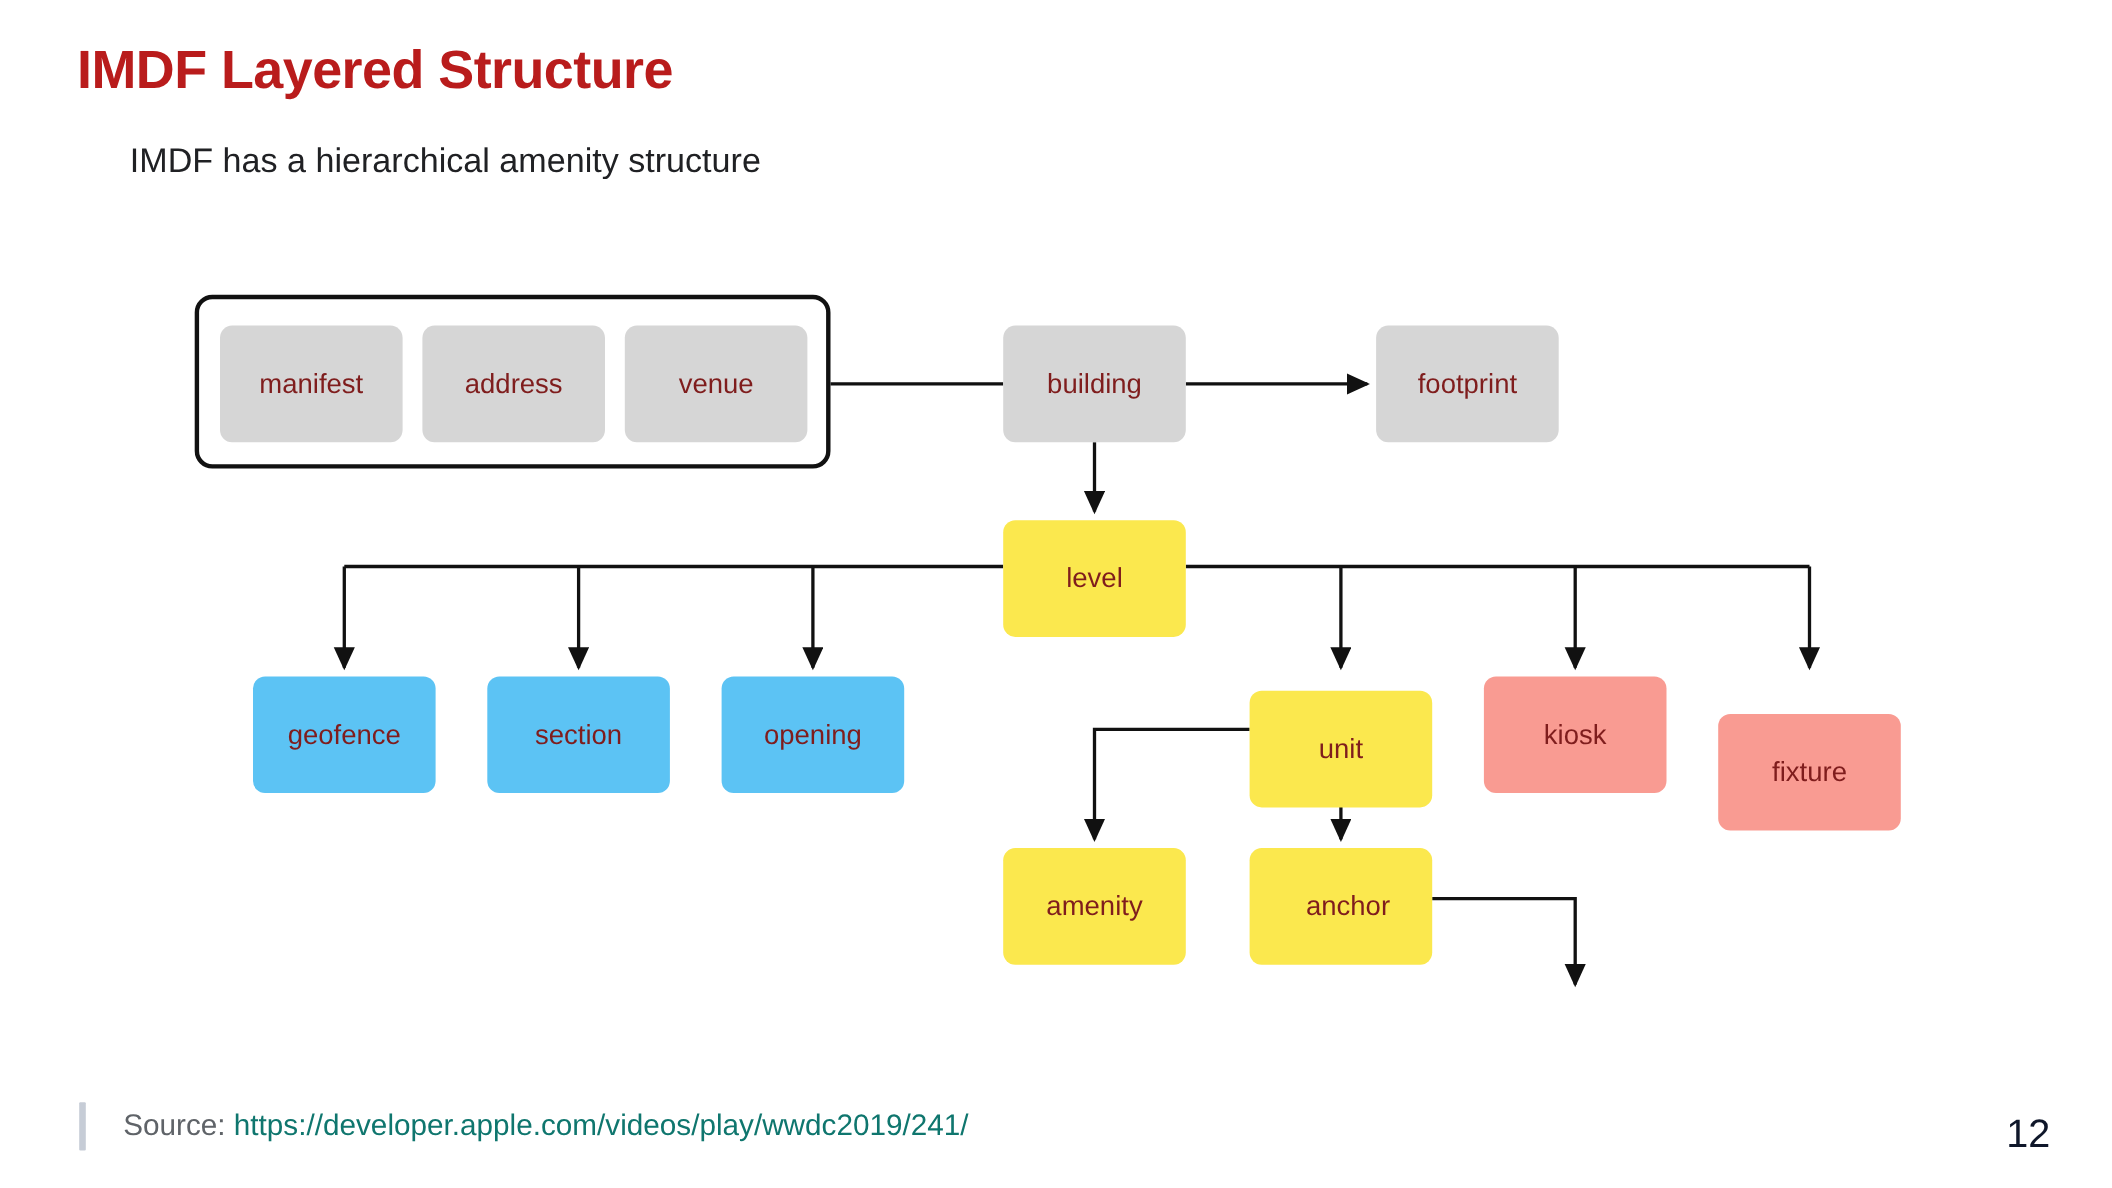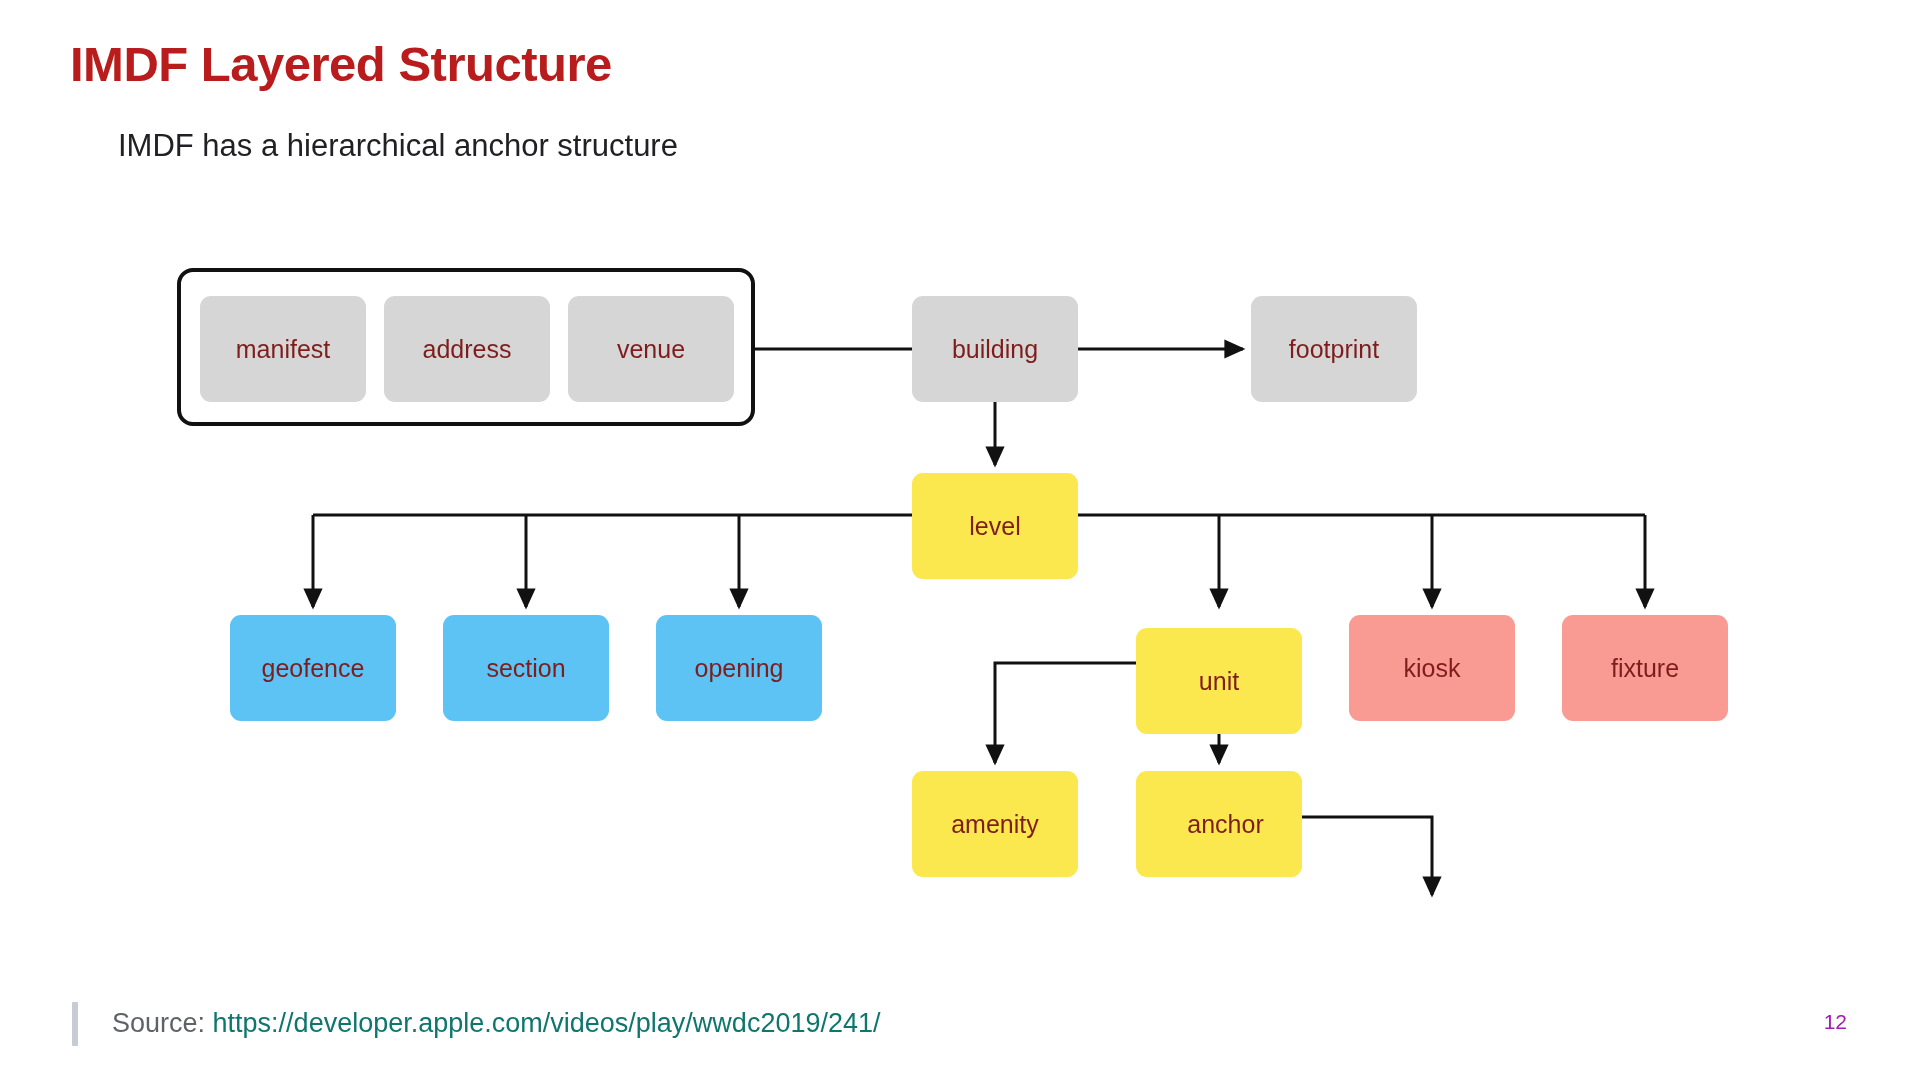--- a/index.html
+++ b/index.html
@@ -103,31 +103,31 @@
     font-size: 27px;
     color: #5f6368;
     white-space: nowrap;
   }
   #footer-link {
     color: #0f766e;
     text-decoration: none;
   }
   #page-number {
     position: absolute;
-    right: 73px;
+    right: 56px;
     top: 1010px;
-    font-size: 21px;
-    color: #a21caf;
+    font-size: 36px;
+    color: #0f172a;
   }
 </style>
 </head>
 <body>
 
 <div id="slide-title">IMDF Layered Structure</div>
-<div id="slide-subtitle">IMDF has a hierarchical anchor structure</div>
+<div id="slide-subtitle">IMDF has a hierarchical amenity structure</div>
 
 <div id="diagram">
 
   <svg id="edges" viewBox="0 0 1920 1080" xmlns="http://www.w3.org/2000/svg">
     <defs>
       <marker id="arrowhead" markerWidth="9" markerHeight="9" refX="6.2" refY="3.2" orient="auto" markerUnits="strokeWidth">
         <path d="M0,0 L7,3.2 L0,6.4 z" fill="#111111"></path>
       </marker>
     </defs>
 
@@ -165,21 +165,21 @@
   <div class="node gray" style="left:912px;  top:296px;  width:166px; height:106px;">building</div>
   <div class="node gray" style="left:1251px; top:296px;  width:166px; height:106px;text-align:right;">footprint</div>
 
   <div class="node yellow" style="left:912px;  top:473px;  width:166px; height:106px;">level</div>
 
   <div class="node blue" style="left:230px;  top:615px;  width:166px; height:106px;">geofence</div>
   <div class="node blue" style="left:443px;  top:615px;  width:166px; height:106px;">section</div>
   <div class="node blue" style="left:656px;  top:615px;  width:166px; height:106px;">opening</div>
   <div class="node yellow" style="left:1136px; top:628px;  width:166px; height:106px;">unit</div>
   <div class="node red" style="left:1349px; top:615px;  width:166px; height:106px;">kiosk</div>
-  <div class="node red" style="left:1562px; top:615px;  width:166px; height:106px;">fixture</div>
+  <div class="node red" style="left:1562px; top:649px;  width:166px; height:106px;">fixture</div>
 
   <div class="node yellow" style="left:912px;  top:771px;  width:166px; height:106px;">amenity</div>
   <div class="node yellow" style="left:1136px; top:771px;  width:166px; height:106px;padding-left:13px;">anchor</div>
 
 </div>
 
 <div id="footer-bar"></div>
 <div id="footer-source"><span>Source:</span> <a id="footer-link" href="#">https://developer.apple.com/videos/play/wwdc2019/241/</a></div>
 <div id="page-number">12</div>
 

